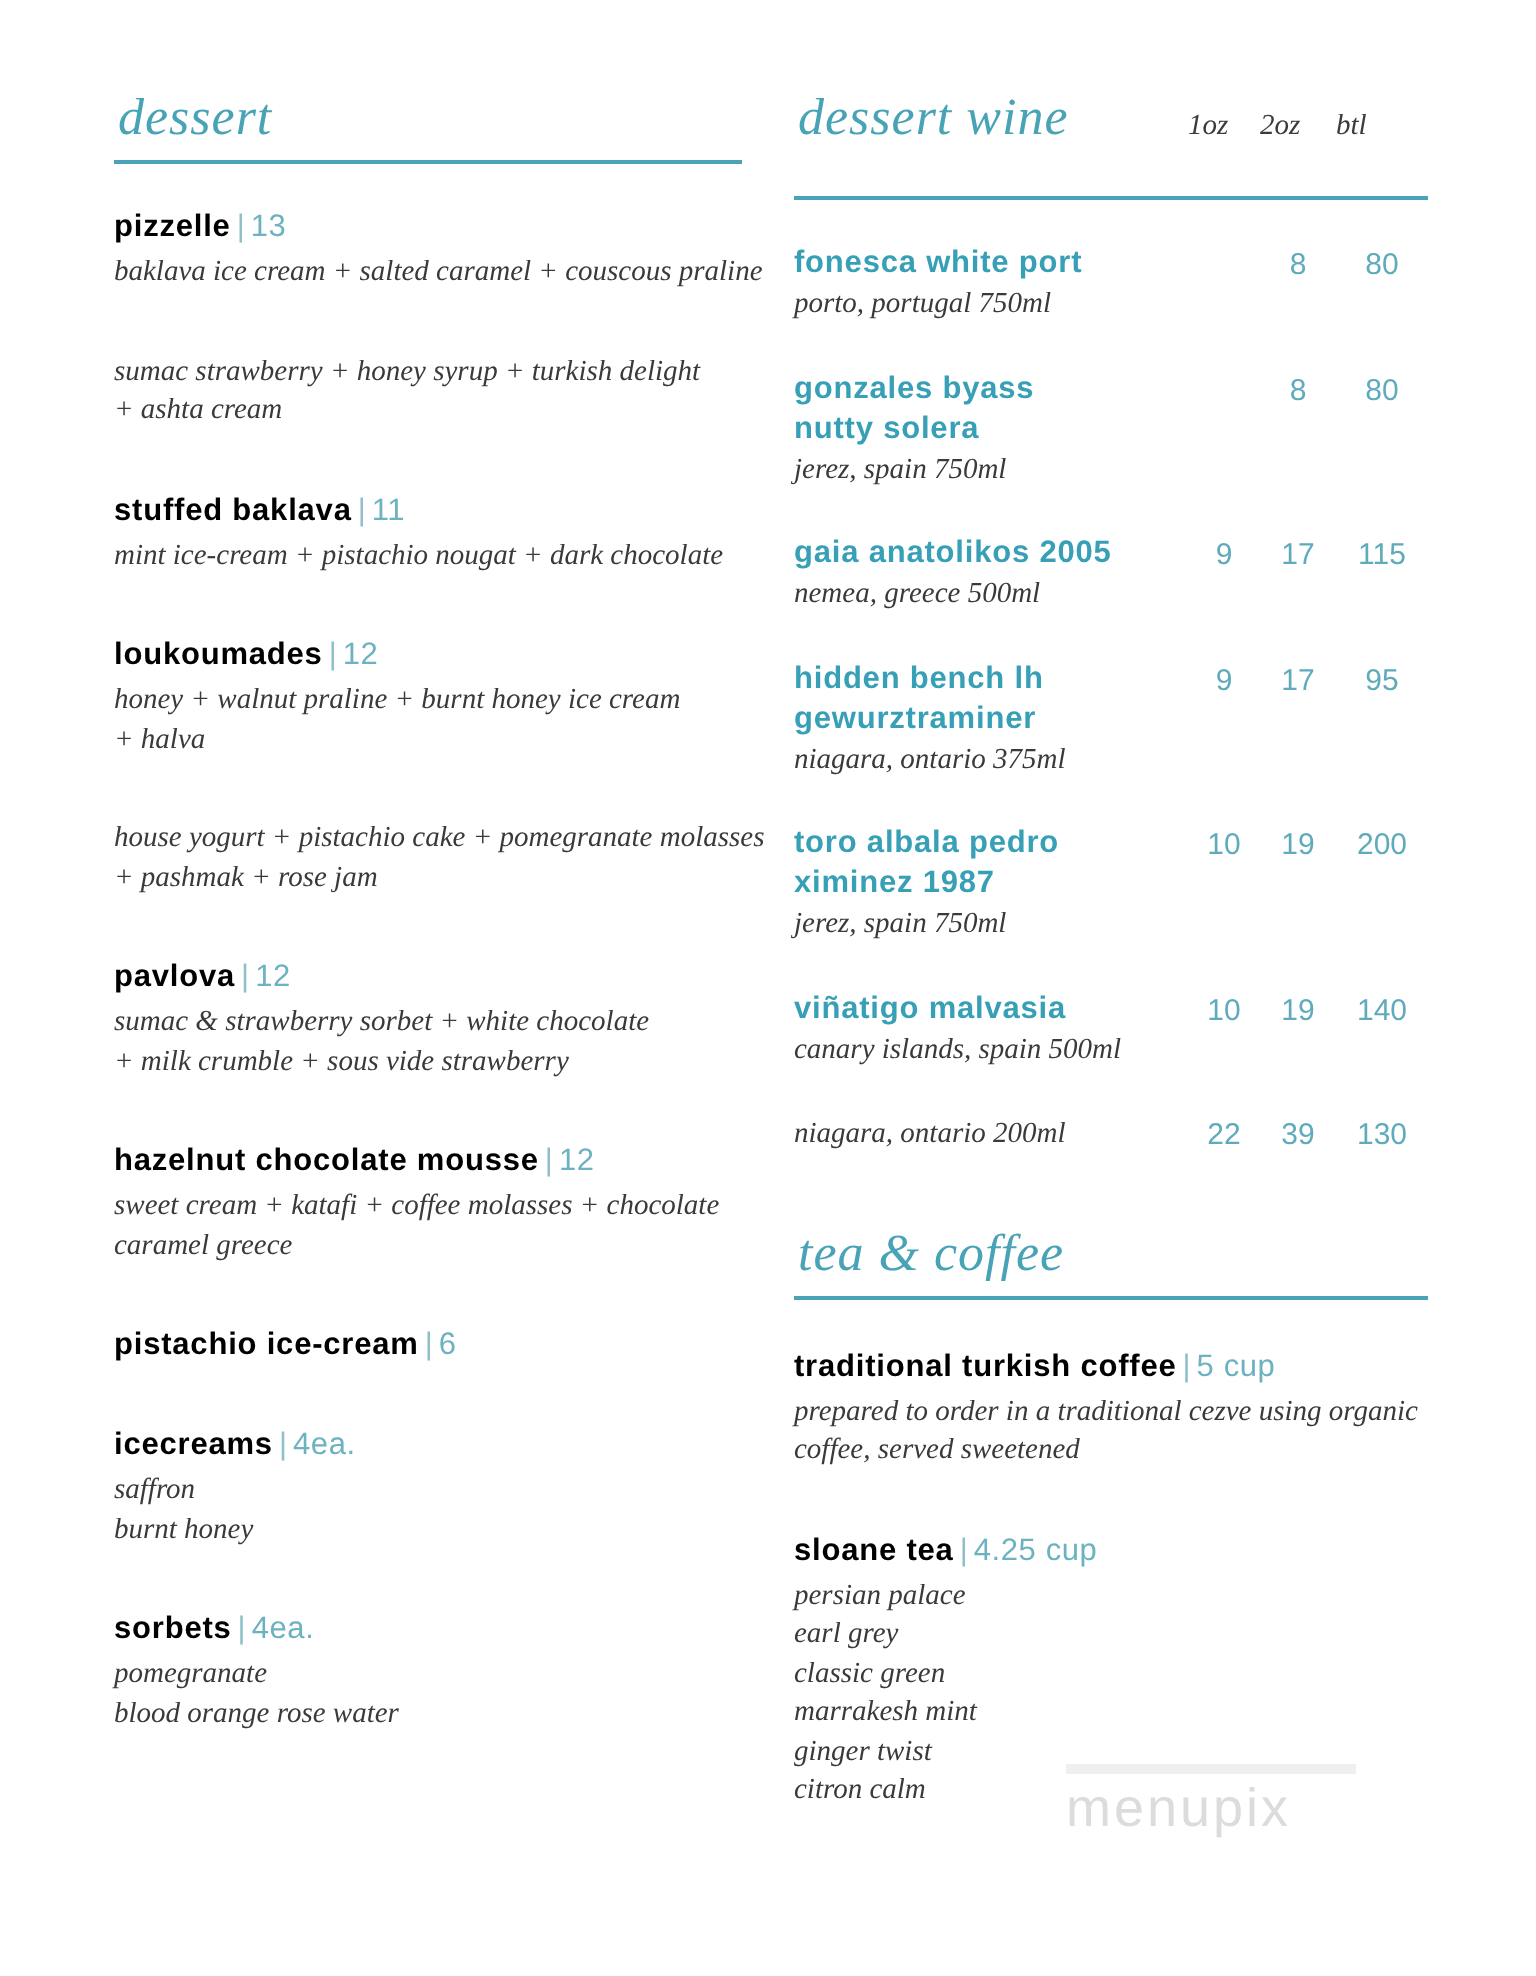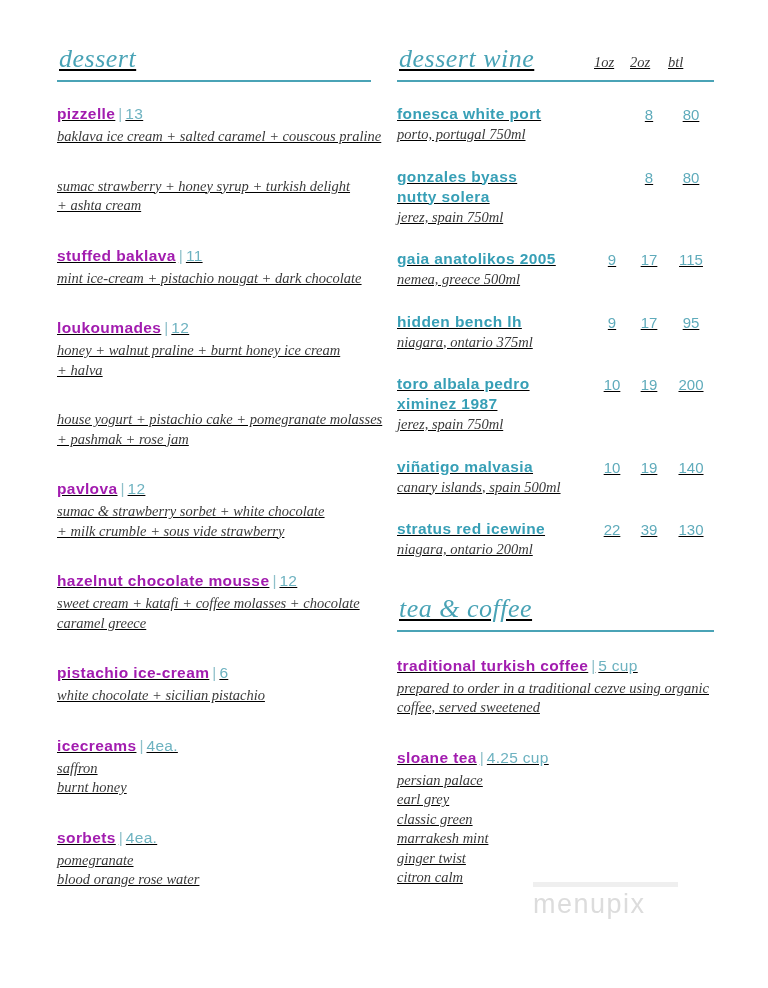--- a/index.html
+++ b/index.html
@@ -1,50 +1,50 @@
 <!DOCTYPE html>
 <html><head>
 <meta charset="utf-8">
 <style>
   html, body { margin:0; padding:0; background:#ffffff; }
   body {
     width:768px; height:988px; position:relative; overflow:hidden;
     font-family:"Liberation Sans", sans-serif;
     -webkit-font-smoothing:antialiased;
   }
-  .page { position:relative; width:648px; height:988px; background:#ffffff;text-decoration:underline; }
+  .page { position:relative; width:648px; height:988px; background:#ffffff; }
   .cols { display:flex; padding:44px 0 0 57px; }
   .col-left  { width:314px; margin-right:26px; flex:none; }
   .col-right { width:317px; flex:none; }
 
   
   .script-header {
     font-family:"Liberation Serif", serif; font-style:italic; font-weight:400;
     font-size:26px; color:#49a3b6; letter-spacing:0.5px;
     margin:0; padding:0 0 6px 2px;
   }
   .rule { border-bottom:2px solid #4aa3b6; }
   .section-head { margin-bottom:22px; }
 
   
   .item { margin-bottom:30px; }
   .item-name-row { margin:0 0 3px 0; font-size:15.5px; line-height:20px; }
-  .nm { font-weight:bold; color:#a21caf; letter-spacing:0.4px; }
+  .nm { font-weight:bold; color:#000000; letter-spacing:0.4px; }
   .pipe { color:#8fc0ca; font-weight:400; margin:0 3px; }
   .pr { color:#6db2c0; font-weight:400; letter-spacing:0.3px; }
   .desc {
     font-family:"Liberation Serif", serif; font-style:italic;
     font-size:14.5px; line-height:19.5px; color:#3a3a3a;
     margin:0; white-space:nowrap;
   }
 
   
   .wine-grid-head {
     display:grid; grid-template-columns:1fr 36px 38px 46px;
-    align-items:baseline; padding-bottom:6px;
+    align-items:baseline; padding-bottom:24px;
   }
   .colhead {
     font-family:"Liberation Serif", serif; font-style:italic;
     font-size:14.5px; color:#3b3b3b; 
   }
   .wine-row { display:grid; grid-template-columns:1fr 36px 38px 46px; margin-bottom:22px; }
   .wine-name-line { font-weight:bold; color:#379fb6; font-size:15.5px; line-height:20px; letter-spacing:0.4px; display:block; }
   .wine-origin {
     font-family:"Liberation Serif", serif; font-style:italic;
     font-size:14.5px; line-height:19.5px; color:#3a3a3a; margin-top:1px; white-space:nowrap;
@@ -105,21 +105,20 @@
       </div>
 
       <div class="item">
         <div class="item-name-row"><span class="nm">hazelnut chocolate mousse</span><span class="pipe">|</span><span class="pr">12</span></div>
         <p class="desc">sweet cream + katafi + coffee molasses + chocolate</p>
         <p class="desc">caramel greece</p>
       </div>
 
       <div class="item">
         <div class="item-name-row"><span class="nm">pistachio ice-cream</span><span class="pipe">|</span><span class="pr">6</span></div>
-        <p class="desc">white chocolate + sicilian pistachio</p>
       </div>
 
       <div class="item">
         <div class="item-name-row"><span class="nm">icecreams</span><span class="pipe">|</span><span class="pr">4ea.</span></div>
         <p class="desc">saffron</p>
         <p class="desc">burnt honey</p>
       </div>
 
       <div class="item">
         <div class="item-name-row"><span class="nm">sorbets</span><span class="pipe">|</span><span class="pr">4ea.</span></div>
@@ -164,20 +163,21 @@
             <div class="wine-origin">nemea, greece 500ml</div>
           </div>
           <div class="wine-price">9</div>
           <div class="wine-price">17</div>
           <div class="wine-price">115</div>
         </div>
 
         <div class="wine-row">
           <div>
             <span class="wine-name-line">hidden bench lh</span>
+            <span class="wine-name-line">gewurztraminer</span>
             <div class="wine-origin">niagara, ontario 375ml</div>
           </div>
           <div class="wine-price">9</div>
           <div class="wine-price">17</div>
           <div class="wine-price">95</div>
         </div>
 
         <div class="wine-row">
           <div>
             <span class="wine-name-line">toro albala pedro</span>
@@ -194,21 +194,20 @@
             <span class="wine-name-line">viñatigo malvasia</span>
             <div class="wine-origin">canary islands, spain 500ml</div>
           </div>
           <div class="wine-price">10</div>
           <div class="wine-price">19</div>
           <div class="wine-price">140</div>
         </div>
 
         <div class="wine-row">
           <div>
-            <span class="wine-name-line">stratus red icewine</span>
             <div class="wine-origin">niagara, ontario 200ml</div>
           </div>
           <div class="wine-price">22</div>
           <div class="wine-price">39</div>
           <div class="wine-price">130</div>
         </div>
       </div>
 
       <div class="section-head rule tea-head">
         <h2 class="script-header">tea &amp; coffee</h2>

